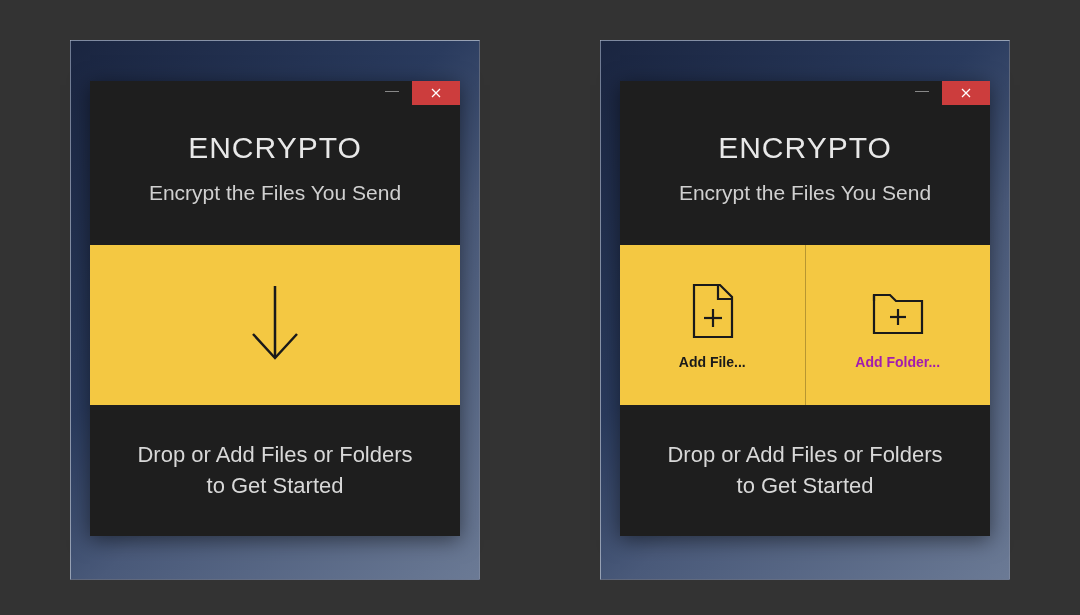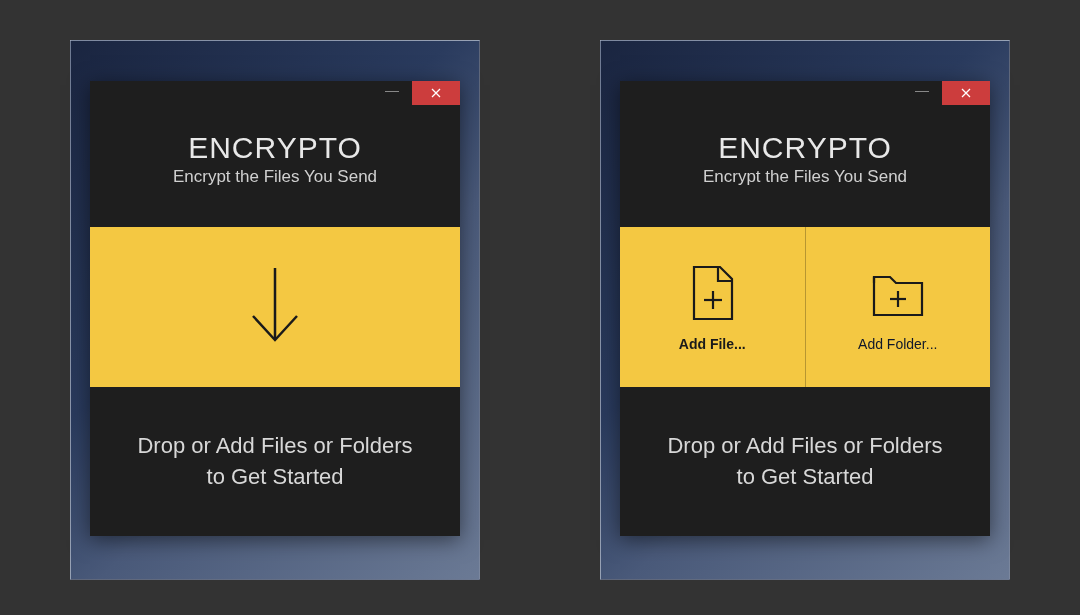--- a/index.html
+++ b/index.html
@@ -69,24 +69,24 @@
     .close-btn svg { width: 10px; height: 10px; }
     .header-section {
       padding: 22px 20px 40px 20px;
       text-align: center;
       color: #e8e8e8;
     }
     .app-title {
       font-size: 30px;
       font-weight: 400;
       letter-spacing: 1px;
-      margin-bottom: 2px;
+      margin-bottom: 16px;
     }
     .app-subtitle {
-      font-size: 17px;
+      font-size: 21px;
       font-weight: 300;
       color: #d0d0d0;
     }
     .yellow-band {
       background: #f4c842;
       height: 160px;
       display: flex;
       align-items: center;
       justify-content: center;
     }
@@ -106,21 +106,21 @@
       gap: 10px;
     }
     .add-option.left {
       border-right: 1px solid rgba(0,0,0,0.25);
     }
     .add-option span {
       font-size: 14px;
       font-weight: 600;
     }
     .add-option.left span { color: #1a1a1a; }
-    .add-option.right span { color: #0f172a; font-weight: 400; }
+    .add-option.right span { color: #a21caf; font-weight: 700; }
     .add-option svg { width: 60px; height: 60px; }
     .footer-section {
       flex: 1;
       display: flex;
       align-items: center;
       justify-content: center;
       padding: 20px 40px;
     }
     .footer-text {
       color: #d8d8d8;

